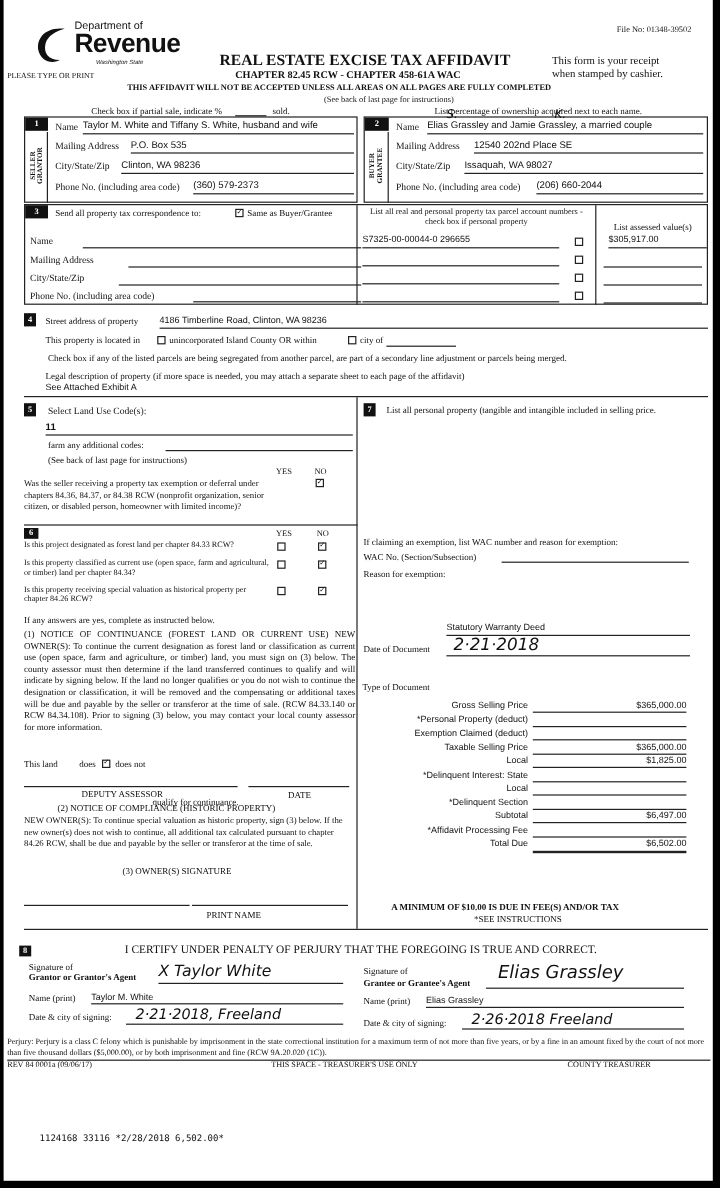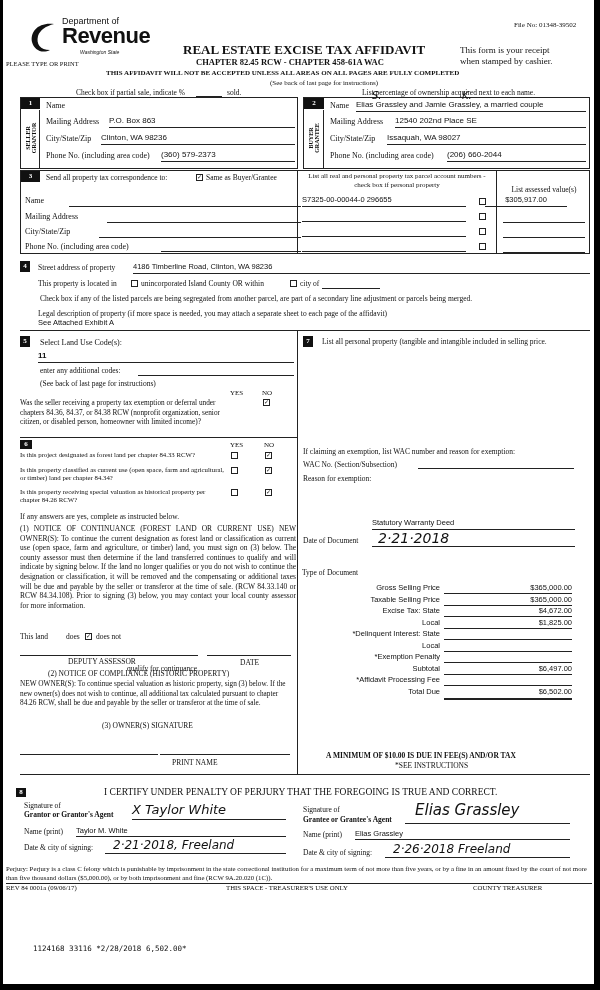--- a/index.html
+++ b/index.html
@@ -46,22 +46,23 @@
 <div class="abs uline" style="left:196px;top:88px;width:26px;height:9px;"></div>
 <div class="abs" style="left:227px;top:88px;font-size:7.5px;">sold.</div>
 <div class="abs" style="left:362px;top:88px;font-size:7.5px;">List percentage of ownership acquired next to each name.</div>
 
 <div class="abs box" style="left:20px;top:97px;width:278px;height:72px;">
   <div class="abs num" style="left:0;top:0;width:19px;">1</div>
   <div class="abs" style="left:0;top:12px;width:19px;height:59px;border-right:1px solid #222;">
     <div class="bold" style="position:absolute;left:-16px;top:22px;width:52px;transform:rotate(-90deg);font-size:6px;text-align:center;">SELLER GRANTOR</div>
   </div>
   <div class="abs" style="left:25px;top:3px;font-size:8px;">Name</div>
+  <div class="abs uline val" style="left:48px;top:2px;width:226px;height:12px;">Taylor M. White and Tiffany S. White, husband and wife</div>
   <div class="abs" style="left:25px;top:19px;">Mailing Address</div>
-  <div class="abs uline val" style="left:88px;top:18px;width:186px;height:12px;">P.O. Box 863</div>
+  <div class="abs uline val" style="left:88px;top:18px;width:186px;height:12px;">P.O. Box 535</div>
   <div class="abs" style="left:25px;top:36px;">City/State/Zip</div>
   <div class="abs uline val" style="left:80px;top:35px;width:194px;height:12px;">Clinton, WA 98236</div>
   <div class="abs" style="left:25px;top:53px;">Phone No. (including area code)</div>
   <div class="abs uline val" style="left:140px;top:52px;width:134px;height:12px;">(360) 579-2373</div>
 </div>
 
 <div class="abs box" style="left:303px;top:97px;width:287px;height:72px;">
   <div class="abs num" style="left:0;top:0;width:20px;">2</div>
   <div class="abs" style="left:0;top:12px;width:20px;height:59px;border-right:1px solid #222;">
     <div class="bold" style="position:absolute;left:-16px;top:22px;width:52px;transform:rotate(-90deg);font-size:6px;text-align:center;">BUYER GRANTEE</div>
@@ -105,21 +106,21 @@
     <div style="position:absolute;left:4px;top:54px;width:192px;height:14px;">
       <div class="uline" style="position:absolute;left:0;top:0;width:164px;height:12px;"></div>
       <span class="cb" style="position:absolute;left:177px;top:3px;"></span>
     </div>
     <div style="position:absolute;left:4px;top:69px;width:192px;height:14px;">
       <div class="uline" style="position:absolute;left:0;top:0;width:164px;height:12px;"></div>
       <span class="cb" style="position:absolute;left:177px;top:3px;"></span>
     </div>
   </div>
   <div class="abs center" style="left:478px;top:14px;width:90px;font-size:7.5px;">List assessed value(s)</div>
-  <div class="abs uline val" style="left:464px;top:24px;width:82px;height:12px;font-size:7.5px;text-align:center;">$305,917.00</div>
+  <div class="abs uline val" style="left:486px;top:24px;width:82px;height:12px;font-size:7.5px;">$305,917.00</div>
   <div class="abs uline" style="left:482px;top:40px;width:82px;height:12px;"></div>
   <div class="abs uline" style="left:482px;top:55px;width:82px;height:12px;"></div>
   <div class="abs uline" style="left:482px;top:70px;width:82px;height:12px;"></div>
 </div>
 
 <div class="abs num" style="left:20px;top:261px;width:10px;">4</div>
 <div class="abs" style="left:38px;top:263px;font-size:7.5px;">Street address of property</div>
 <div class="abs uline val" style="left:133px;top:262px;width:457px;height:12px;font-size:7.5px;">4186 Timberline Road, Clinton, WA 98236</div>
 <div class="abs" style="left:38px;top:279px;font-size:7.5px;">This property is located in</div>
 <span class="abs cb" style="left:131px;top:280px;"></span>
@@ -129,21 +130,21 @@
 <div class="abs uline" style="left:322px;top:279px;width:58px;height:10px;"></div>
 <div class="abs" style="left:40px;top:294px;font-size:7.5px;">Check box if any of the listed parcels are being segregated from another parcel, are part of a secondary line adjustment or parcels being merged.</div>
 <div class="abs" style="left:38px;top:309px;font-size:7.5px;">Legal description of property (if more space is needed, you may attach a separate sheet to each page of the affidavit)</div>
 <div class="abs val" style="left:38px;top:318px;font-size:7.5px;">See Attached Exhibit A</div>
 <div class="abs" style="left:20px;top:330px;width:570px;border-top:1px solid #222;"></div>
 
 <div class="abs" style="left:20px;top:331px;width:278px;height:443px;border-right:1px solid #222;"></div>
 <div class="abs num" style="left:20px;top:336px;width:10px;">5</div>
 <div class="abs" style="left:40px;top:338px;font-size:8px;">Select Land Use Code(s):</div>
 <div class="abs val bold" style="left:38px;top:351px;width:256px;height:12px;border-bottom:1px solid #222;font-size:8px;">11</div>
-<div class="abs" style="left:40px;top:366px;font-size:7.5px;">enter any additional codes:</div>
+<div class="abs" style="left:40px;top:366px;font-size:7.5px;">farm any additional codes:</div>
 <div class="abs uline" style="left:138px;top:365px;width:156px;height:11px;"></div>
 <div class="abs" style="left:40px;top:379px;font-size:7.5px;">(See back of last page for instructions)</div>
 <div class="abs" style="left:230px;top:389px;font-size:7px;">YES</div>
 <div class="abs" style="left:262px;top:389px;font-size:7px;">NO</div>
 <span class="abs cb" style="left:263px;top:399px;">✓</span>
 <div class="abs" style="left:20px;top:398px;width:200px;font-size:7.3px;line-height:9.5px;">Was the seller receiving a property tax exemption or deferral under chapters 84.36, 84.37, or 84.38 RCW (nonprofit organization, senior citizen, or disabled person, homeowner with limited income)?</div>
 <div class="abs" style="left:20px;top:437px;width:278px;border-top:1px solid #222;"></div>
 
 <div class="abs num" style="left:20px;top:440px;width:12px;height:9px;line-height:9px;">6</div>
 <div class="abs" style="left:230px;top:441px;font-size:7px;">YES</div>
@@ -186,41 +187,45 @@
 <div class="abs uline val" style="left:372px;top:518px;width:203px;height:12px;font-size:7.5px;">Statutory Warranty Deed</div>
 <div class="abs" style="left:303px;top:536px;font-size:7.5px;">Date of Document</div>
 <div class="abs uline hand" style="left:372px;top:530px;width:203px;height:17px;font-size:14px;line-height:17px;padding-left:6px;">2·21·2018</div>
 
 <div class="abs" style="left:300px;top:583px;width:290px;">
   <div style="position:relative;height:11.5px;">
     <div class="sans right" style="position:absolute;right:150px;top:0;font-size:7.5px;">Gross Selling Price</div>
     <div class="sans right uline" style="position:absolute;left:144px;width:128px;top:0;height:11px;font-size:7.5px;">$365,000.00</div>
   </div>
   <div style="position:relative;height:11.5px;">
+    <div class="sans right" style="position:absolute;right:150px;top:0;font-size:7.5px;">*Personal Property (deduct)</div>
+    <div class="sans right uline" style="position:absolute;left:144px;width:128px;top:0;height:11px;font-size:7.5px;"></div>
+  </div>
+  <div style="position:relative;height:11.5px;">
+    <div class="sans right" style="position:absolute;right:150px;top:0;font-size:7.5px;">Exemption Claimed (deduct)</div>
+    <div class="sans right uline" style="position:absolute;left:144px;width:128px;top:0;height:11px;font-size:7.5px;"></div>
+  </div>
+  <div style="position:relative;height:11.5px;">
     <div class="sans right" style="position:absolute;right:150px;top:0;font-size:7.5px;">Taxable Selling Price</div>
     <div class="sans right uline" style="position:absolute;left:144px;width:128px;top:0;height:11px;font-size:7.5px;">$365,000.00</div>
   </div>
   <div style="position:relative;height:11.5px;">
-    <div class="sans right" style="position:absolute;right:150px;top:0;font-size:7.5px;">Excise Tax:  State</div>
-    <div class="sans right uline" style="position:absolute;left:144px;width:128px;top:0;height:11px;font-size:7.5px;">$4,672.00</div>
-  </div>
-  <div style="position:relative;height:11.5px;">
     <div class="sans right" style="position:absolute;right:150px;top:0;font-size:7.5px;">Local</div>
     <div class="sans right uline" style="position:absolute;left:144px;width:128px;top:0;height:11px;font-size:7.5px;">$1,825.00</div>
   </div>
   <div style="position:relative;height:11.5px;">
     <div class="sans right" style="position:absolute;right:150px;top:0;font-size:7.5px;">*Delinquent Interest:  State</div>
     <div class="sans right uline" style="position:absolute;left:144px;width:128px;top:0;height:11px;font-size:7.5px;"></div>
   </div>
   <div style="position:relative;height:11.5px;">
     <div class="sans right" style="position:absolute;right:150px;top:0;font-size:7.5px;">Local</div>
     <div class="sans right uline" style="position:absolute;left:144px;width:128px;top:0;height:11px;font-size:7.5px;"></div>
   </div>
   <div style="position:relative;height:11.5px;">
-    <div class="sans right" style="position:absolute;right:150px;top:0;font-size:7.5px;">*Exemption Penalty</div>
+    <div class="sans right" style="position:absolute;right:150px;top:0;font-size:7.5px;">*Delinquent Section</div>
     <div class="sans right uline" style="position:absolute;left:144px;width:128px;top:0;height:11px;font-size:7.5px;"></div>
   </div>
   <div style="position:relative;height:11.5px;">
     <div class="sans right" style="position:absolute;right:150px;top:0;font-size:7.5px;">Subtotal</div>
     <div class="sans right uline" style="position:absolute;left:144px;width:128px;top:0;height:11px;font-size:7.5px;">$6,497.00</div>
   </div>
   <div style="position:relative;height:11.5px;">
     <div class="sans right" style="position:absolute;right:150px;top:0;font-size:7.5px;">*Affidavit Processing Fee</div>
     <div class="sans right uline" style="position:absolute;left:144px;width:128px;top:0;height:11px;font-size:7.5px;"></div>
   </div>

